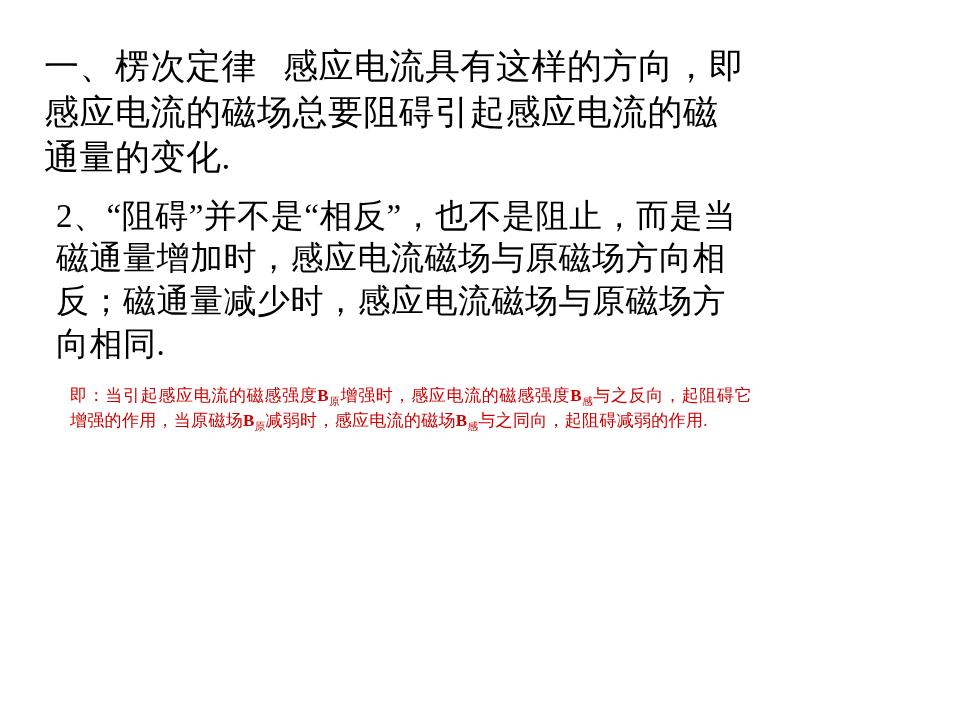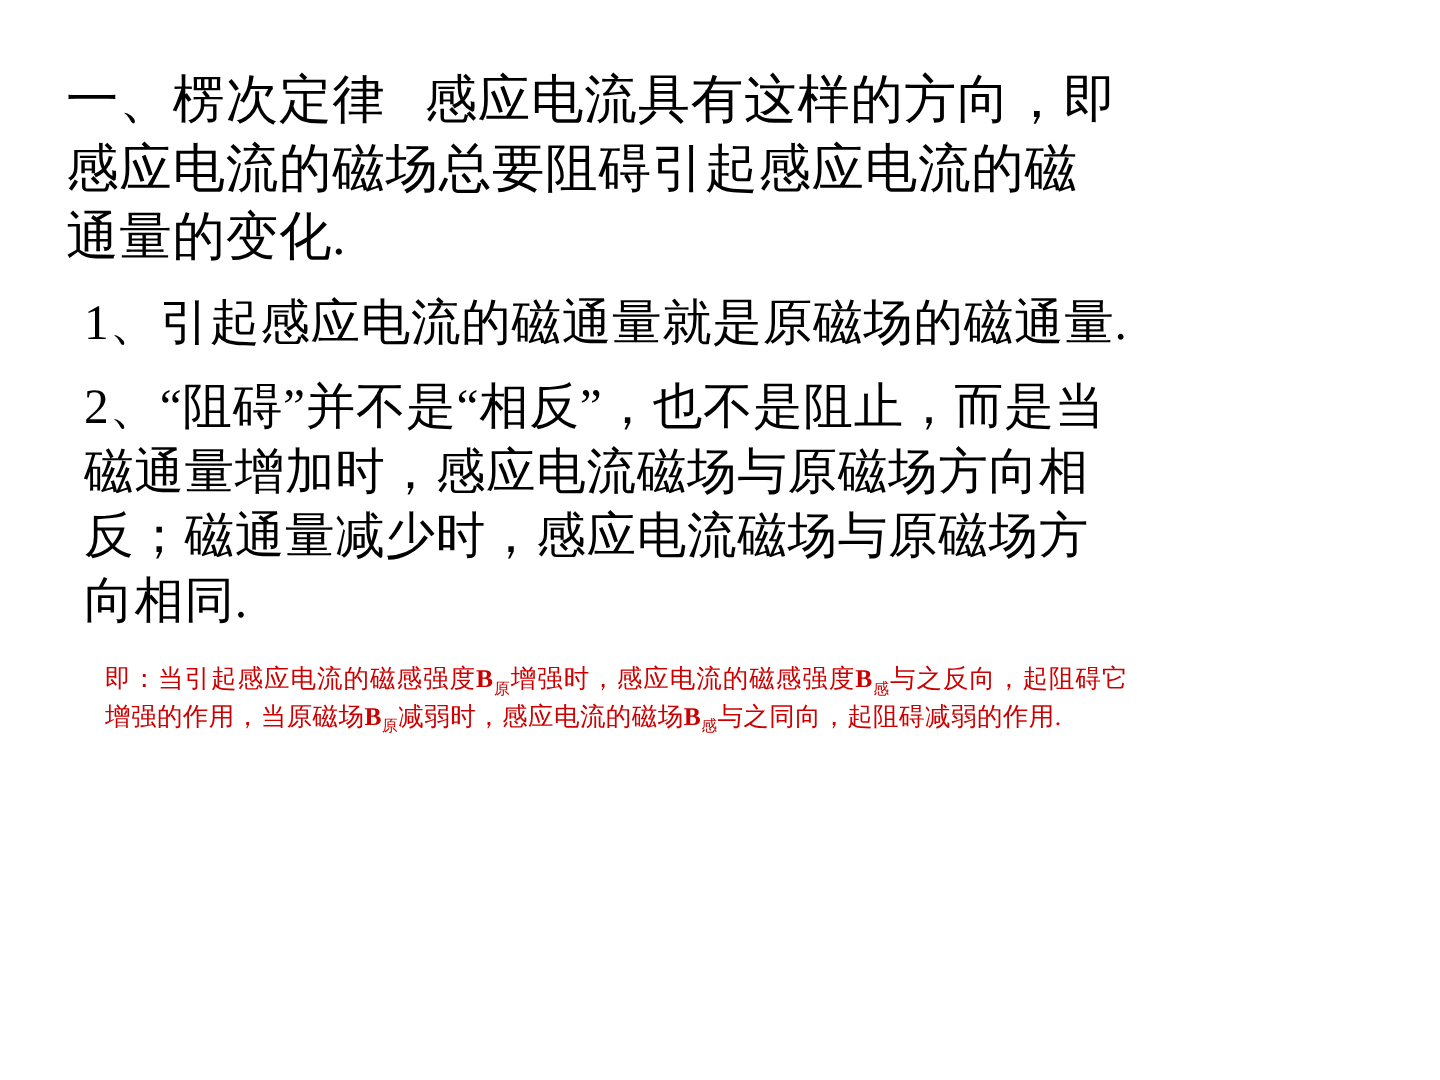--- a/index.html
+++ b/index.html
@@ -60,19 +60,18 @@
     line-height: 0;
   }
 </style>
 </head>
 <body>
 
 <div class="slide">
 
   <p class="law-title"><span>一、楞次定律</span><span class="gap"></span><span>感应电流具有这样的方向，即感应电流的磁场总要阻碍引起感应电流的磁通量的变化.</span></p>
 
-  <p class="point point-1">1、引起感应电流的磁通量就是原磁场的磁通量.</p>
 
   <p class="point point-2">2、“阻碍”并不是“相反”，也不是阻止，而是当磁通量增加时，感应电流磁场与原磁场方向相反；磁通量减少时，感应电流磁场与原磁场方向相同.</p>
 
   <p class="note"><span>即：当引起感应电流的磁感强度</span><b>B</b><sub>原</sub><span>增强时，感应电流的磁感强度</span><b>B</b><sub>感</sub><span>与之反向，起阻碍它增强的作用，当原磁场</span><b>B</b><sub>原</sub><span>减弱时，感应电流的磁场</span><b>B</b><sub>感</sub><span>与之同向，起阻碍减弱的作用.</span></p>
 
 </div>
 
 </body></html>

